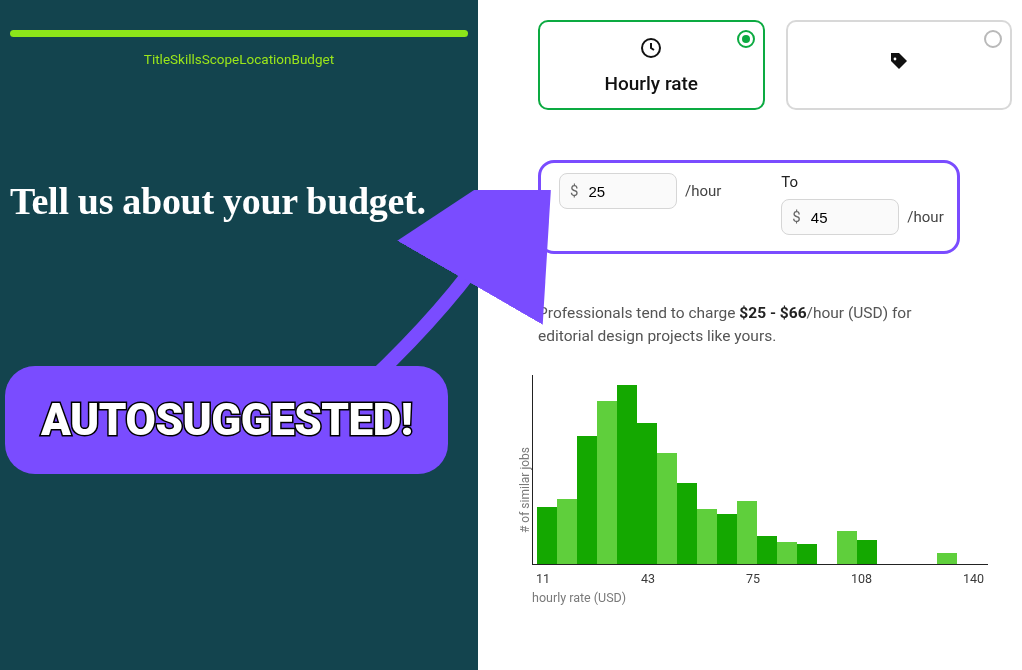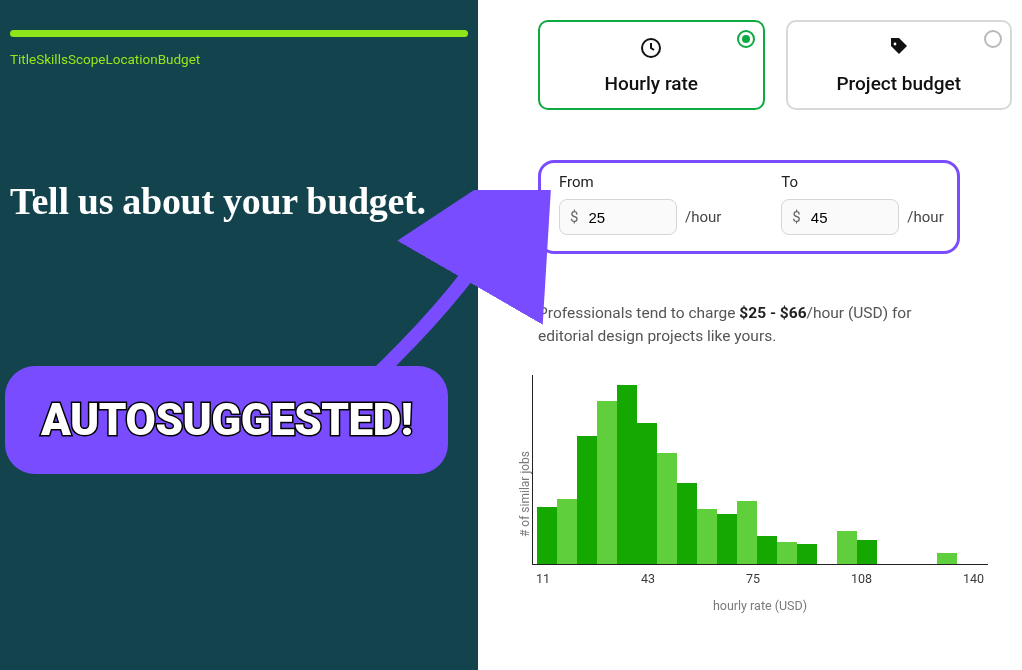--- a/index.html
+++ b/index.html
@@ -1,20 +1,20 @@
 <!DOCTYPE html>
 <html><head>
 <meta charset="utf-8">
 <style>
 * { box-sizing: border-box; margin: 0; padding: 0; }
 html, body { width: 1022px; height: 670px; font-family: -apple-system, BlinkMacSystemFont, "Segoe UI", Roboto, Helvetica, Arial, sans-serif; overflow: hidden; }
 .app { display: flex; width: 100%; height: 100%; }
 .left { width: 478px; height: 100%; background: #13444e; color: #fff; padding: 30px 10px 0 10px; position: relative; }
 .progress-track { height: 7px; background: #8ce61a; border-radius: 4px; margin: 0 0 14px 0; }
-.steps { display: flex; justify-content: flex-start; font-size: 13.5px; color: #9be61a; padding: 0 0 0 0; }
+.steps { display: flex; justify-content: center; font-size: 13.5px; color: #9be61a; padding: 0 0 0 0; }
 .steps span { }
 .heading { font-family: Georgia, "Times New Roman", serif; font-size: 38px; font-weight: 700; margin: 112px 0 0 0; letter-spacing: -0.3px; }
 .subheading { font-size: 15.5px; margin-top: 22px; color: #e8eef0; }
 .right { flex: 1; background: #fff; padding: 20px 10px 0 60px; color: #333; position: relative; }
 .rate-type { display: flex; gap: 21px; border-radius: 11px; }
 .rate-card { flex: 1; border: 2px solid #d8d8d8; border-radius: 10px; height: 90px; display: flex; flex-direction: column; align-items: center; justify-content: center; gap: 8px; position: relative; cursor: pointer; }
 .rate-card.selected { border-color: #0caa41; }
 .rate-card .radio { position: absolute; top: 8px; right: 8px; width: 18px; height: 18px; border-radius: 50%; border: 2px solid #b9b9b9; }
 .rate-card.selected .radio { border-color: #0caa41; }
 .rate-card.selected .radio::after { content: ""; position: absolute; inset: 3px; background: #0caa41; border-radius: 50%; }
@@ -31,21 +31,21 @@
 .avg-text { margin-top: 48px; font-size: 15.5px; color: #555; line-height: 1.5; width: 430px; }
 .avg-text b { color: #222; font-weight: 700; }
 .chart-wrap { margin-top: 26px; display: flex; width: 470px; margin-left: -20px; }
 .ylabel { writing-mode: vertical-rl; transform: rotate(180deg); font-size: 12px; color: #7a7a7a; text-align: center; }
 .chart { flex: 1; position: relative; }
 .bars { display: flex; align-items: flex-end; height: 190px; border-bottom: 1.5px solid #222; border-left: 1.5px solid #222; gap: 0; padding-left: 4px; }
 .bar { width: 20px; }
 .bar.dark { background: #14a800; }
 .bar.light { background: #5fcf3c; }
 .ticks { display: flex; justify-content: space-between; font-size: 12.5px; color: #3a3a3a; margin-top: 6px; padding: 0 4px 0 4px; }
-.xlabel { text-align: center; font-size: 12.5px; color: #7a7a7a; margin-top: 12px; }
+.xlabel { font-size: 12.5px; color: #7a7a7a; margin-top: 4px; }
 .annot-bubble { position: absolute; left: 5px; top: 366px; background: #7a4cff; color: #fff; border-radius: 30px; padding: 28px 36px; z-index: 50; }
 .annot-bubble .txt { font-size: 44px; font-weight: 900; letter-spacing: -0.5px; -webkit-text-stroke: 3px #000; paint-order: stroke fill; }
 .arrow-svg { position: absolute; left: 320px; top: 190px; z-index: 49; pointer-events: none; }
 .icon-svg { width: 24px; height: 24px; }
 </style>
 </head>
 <body>
 
 <div class="app">
   <div class="left">
@@ -73,27 +73,25 @@
         <span class="label">Hourly rate</span>
       </div>
       <div class="rate-card">
         <span class="radio"></span>
         <span>
           <svg class="icon-svg" viewBox="0 0 24 24" fill="#111">
             <path d="M20 10l-8-8H4v8l8 8 8-8z"></path>
               <circle cx="8" cy="8" r="1.4" fill="#fff"></circle>
           </svg>
         </span>
-        <span class="label">Project budget</span>
       </div>
     </div>
 
     <div class="range-box">
       <div class="range-col">
-        <span class="lab">From</span>
         <div class="rate-input">
           <div class="field">
             <span class="currency">$</span>
             <input value="25" style="">
           </div>
           <span class="suffix">/hour</span>
         </div>
       </div>
       <div class="range-col">
         <span class="lab">To</span>

